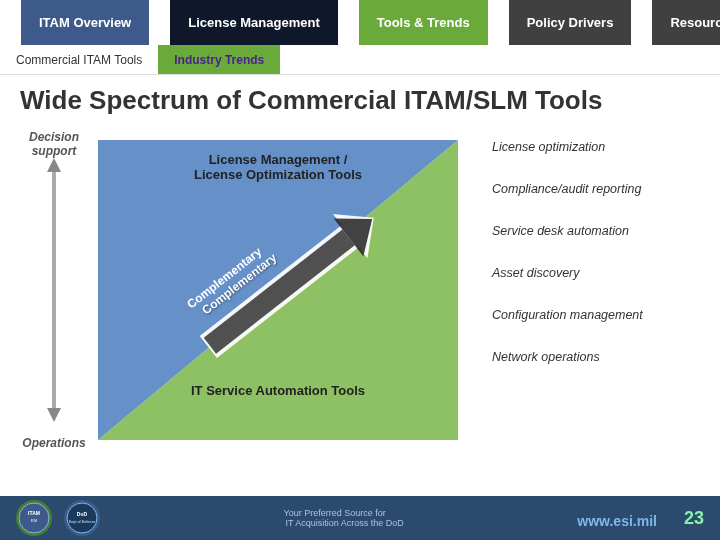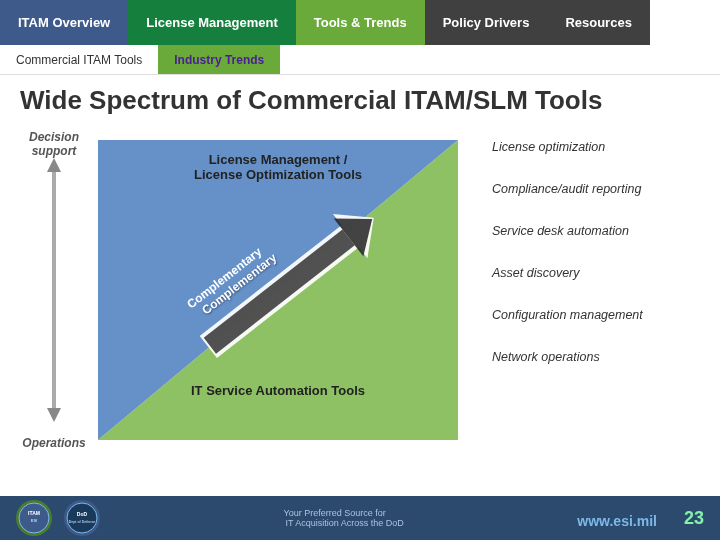--- a/index.html
+++ b/index.html
@@ -22,24 +22,25 @@
       display: flex;
       align-items: center;
       justify-content: center;
       padding: 0 18px;
       font-size: 13px;
       font-weight: bold;
       cursor: pointer;
       border: none;
       background: transparent;
       white-space: nowrap;
+      margin-left: 21px;
     }
     
     .nav-itam { background: #3d5a8a; color: #fff; }
-    .nav-license { background: #15803d; color: #fff; }
+    .nav-license { background: #0f172a; color: #fff; }
     .nav-tools { background: #6aaa3a; color: #fff; }
     .nav-policy { background: #404040; color: #fff; }
     .nav-resources { background: #404040; color: #fff; }
 
     
     .second-nav {
       display: flex;
       height: 30px;
       background: #fff;
       border-bottom: 1px solid #ddd;

